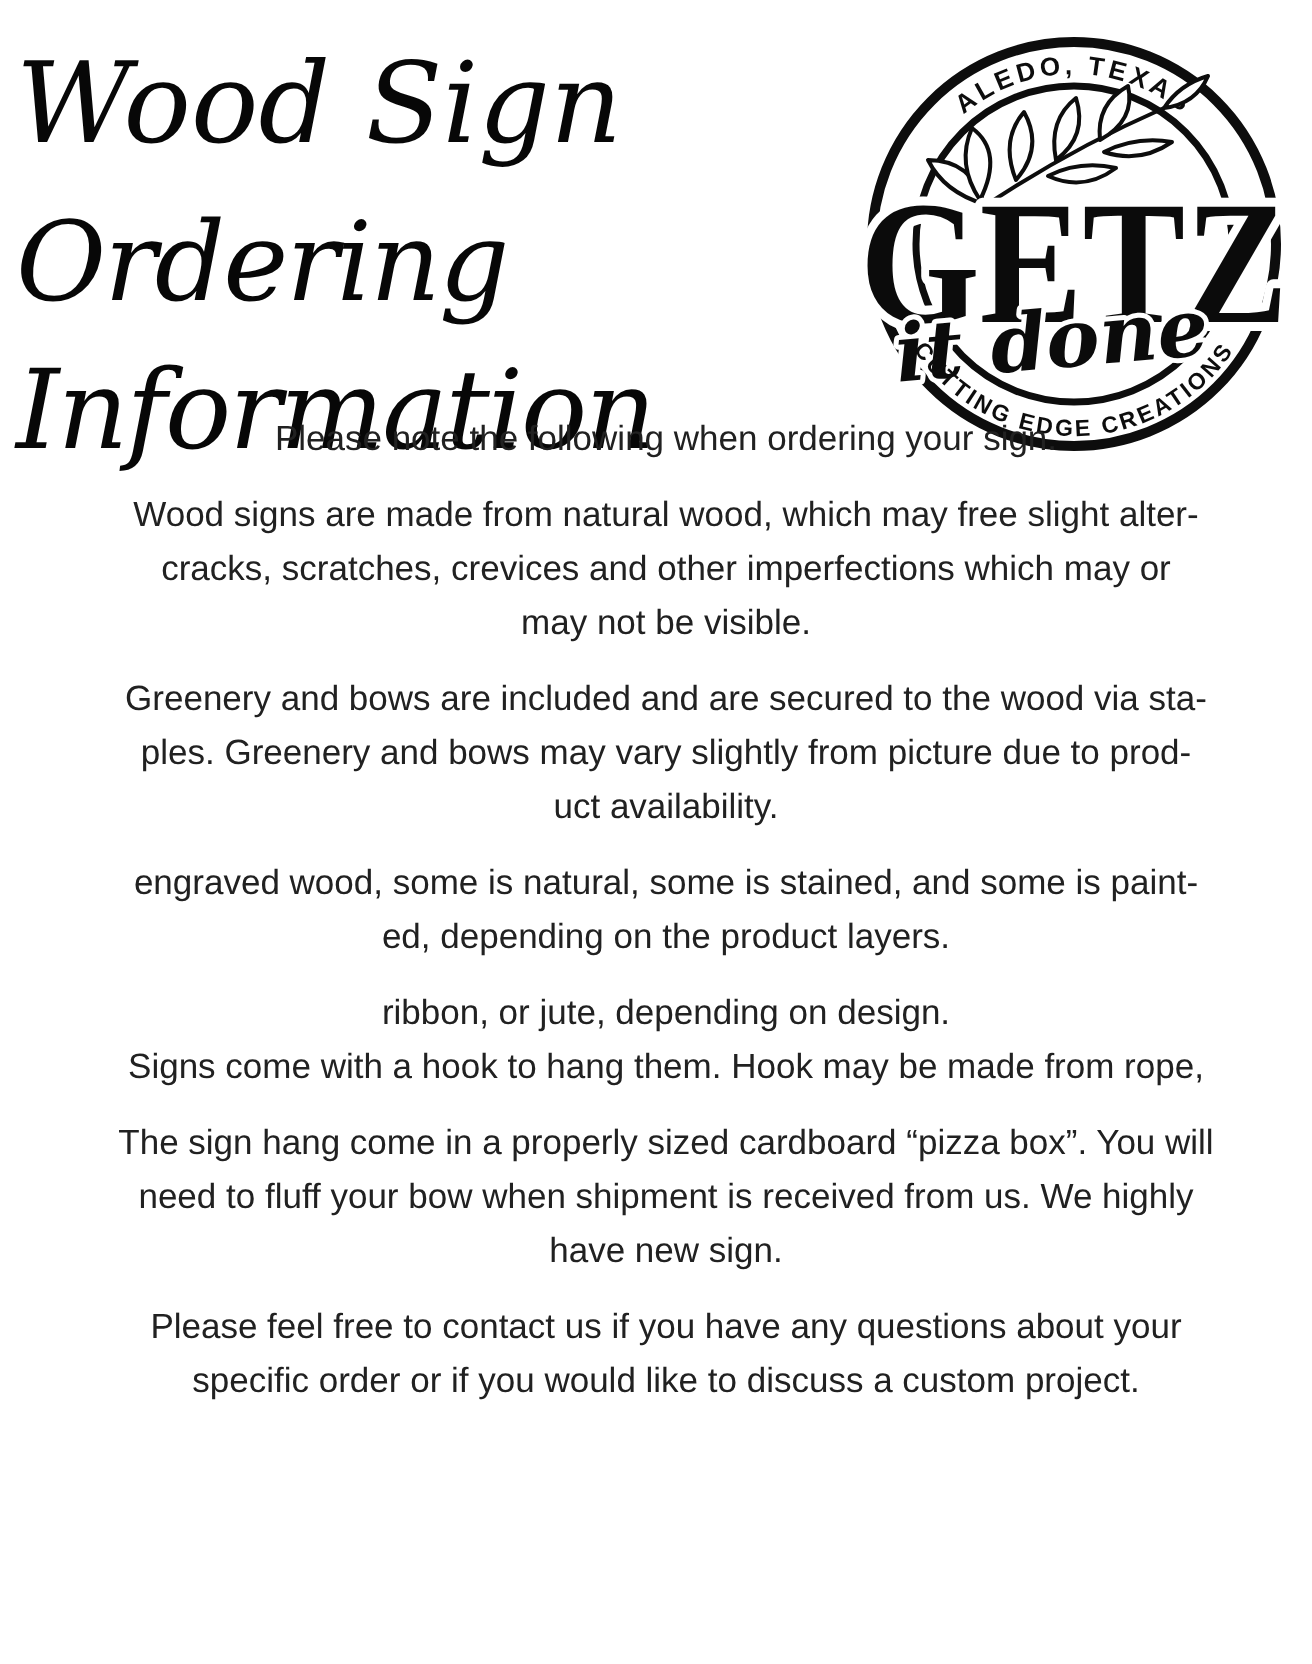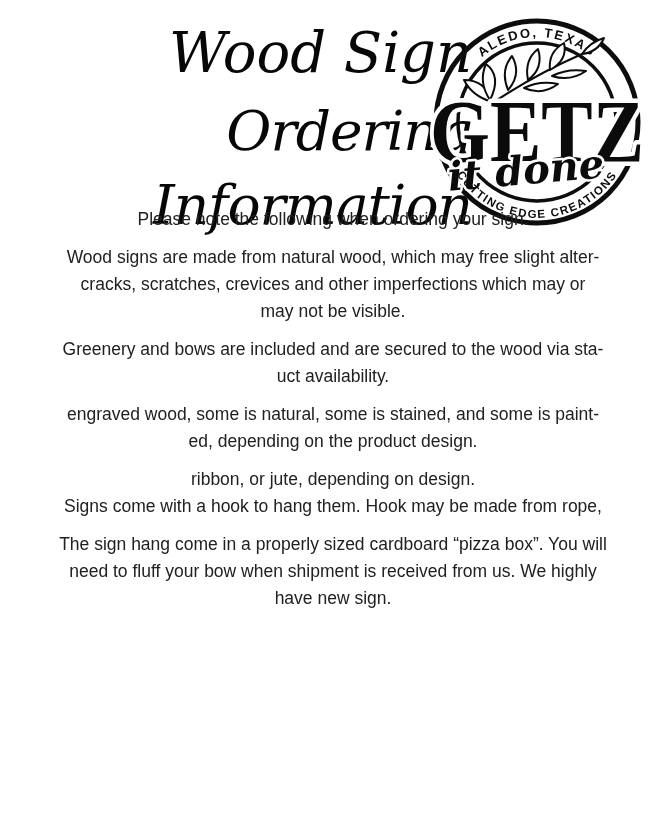--- a/index.html
+++ b/index.html
@@ -10,21 +10,21 @@
     overflow: hidden;
   }
   .page {
     position: relative;
     width: 656px; height: 832px;
     background: #ffffff;
   }
   .title {
     position: absolute;
     left: 8px; top: 12px; width: 464px;
-    text-align: right;
+    text-align: left;
     color: #070707;
     font-family: "DejaVu Serif", serif;
     font-style: italic;
   }
   .title .t1 {
     font-size: 56px;
     line-height: 82px;
     letter-spacing: 0px;
   }
   .title .t2 {
@@ -124,35 +124,40 @@
     </div>
 
     <div class="para">
       <div class="line">Wood signs are made from natural wood, which may free slight alter-</div>
       <div class="line">cracks, scratches, crevices and other imperfections which may or</div>
       <div class="line">may not be visible.</div>
     </div>
 
     <div class="para">
       <div class="line">Greenery and bows are included and are secured to the wood via sta-</div>
+      <div class="line">ples. Greenery and bows may vary slightly from picture due to prod-</div>
       <div class="line">uct availability.</div>
     </div>
 
     <div class="para">
       <div class="line">engraved wood, some is natural, some is stained, and some is paint-</div>
-      <div class="line">ed, depending on the product design.</div>
+      <div class="line">ed, depending on the product layers.</div>
     </div>
 
     <div class="para">
       <div class="line">ribbon, or jute, depending on design.</div>
       <div class="line">Signs come with a hook to hang them. Hook may be made from rope,</div>
     </div>
 
     <div class="para">
       <div class="line">The sign hang come in a properly sized cardboard “pizza box”. You will</div>
       <div class="line">need to fluff your bow when shipment is received from us. We highly</div>
       <div class="line">have new sign.</div>
     </div>
 
+    <div class="para">
+      <div class="line">Please feel free to contact us if you have any questions about your</div>
+      <div class="line">specific order or if you would like to discuss a custom project.</div>
+    </div>
 
 
   </div>
 </div>
 
 </body></html>

